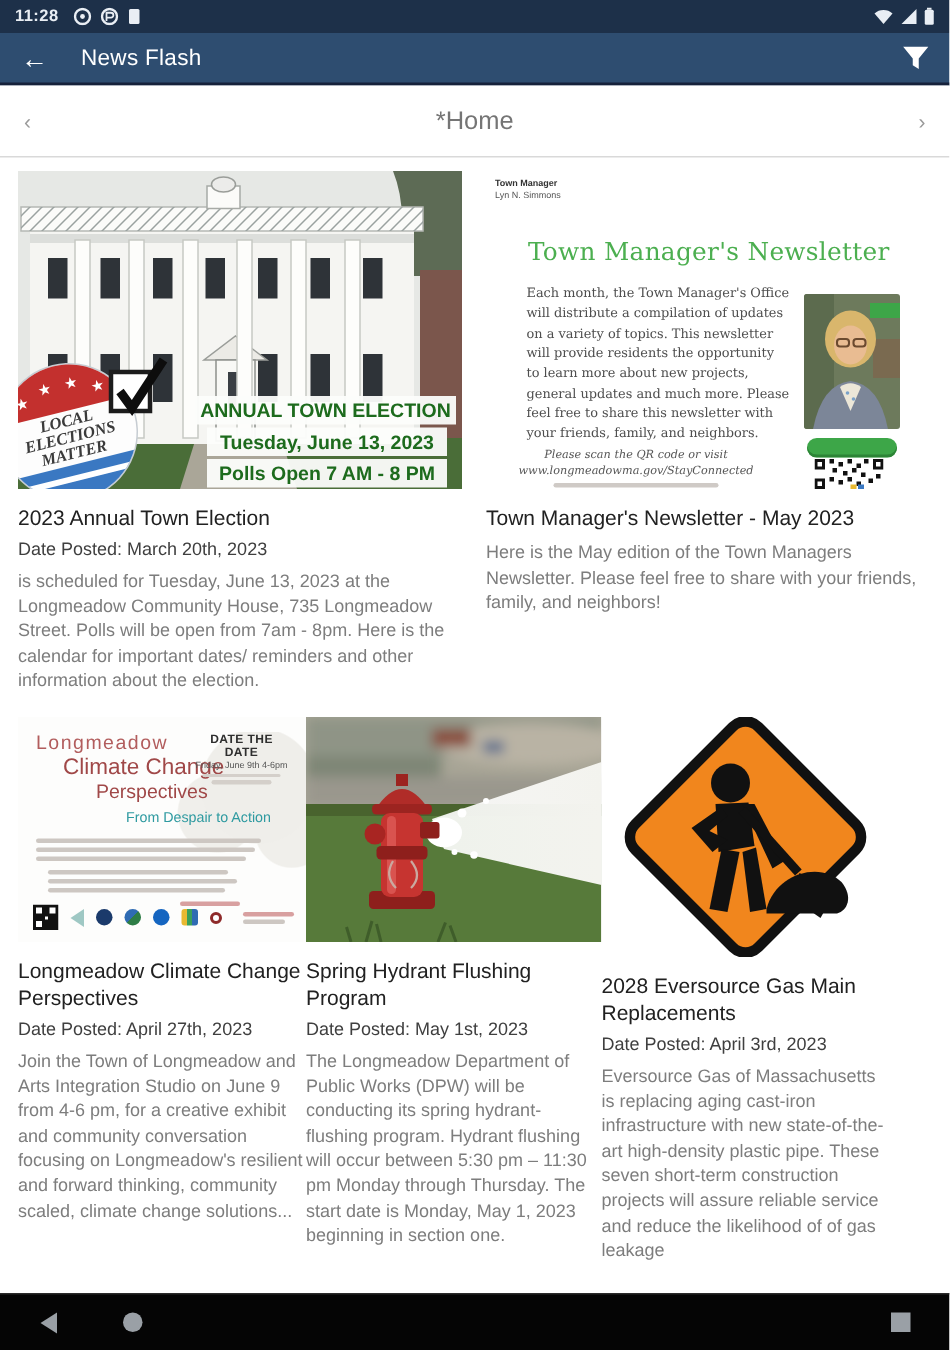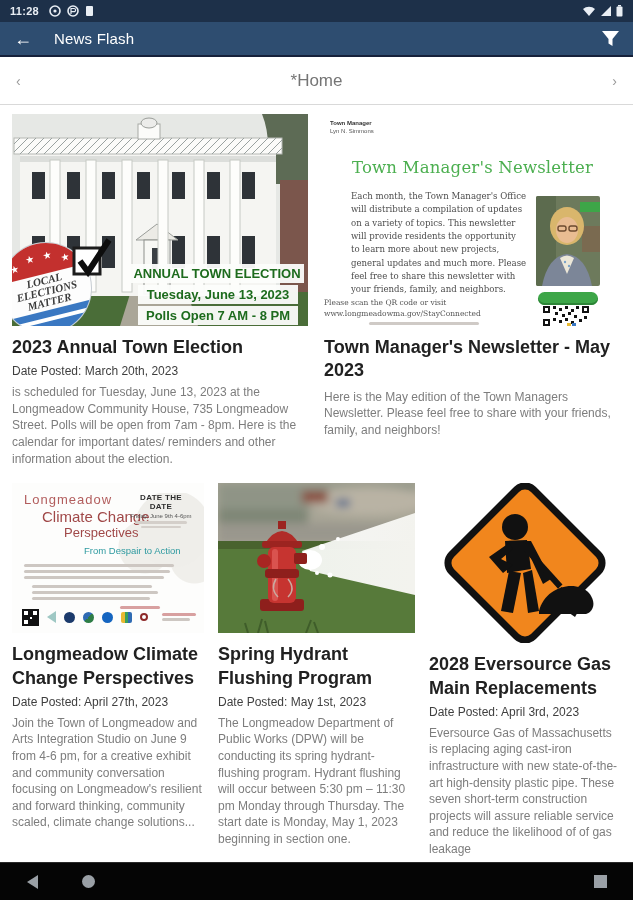--- a/index.html
+++ b/index.html
@@ -21,39 +21,39 @@
 
   
   .pager { height:48px; display:flex; align-items:center; padding:0 16px; border-bottom:1px solid #d9d9d9; background:#fff; }
   .pager-arrow { color:#9a9a9a; font-size:14px; width:20px; cursor:pointer; }
   .pager-title { flex:1; text-align:center; color:#757575; font-size:17px; }
   .pager-arrow.right { text-align:right; }
 
   
   .content { padding:9px 12px 0 12px; }
   .row1 { display:grid; grid-template-columns:296px 297px; column-gap:16px; }
-  .row2 { display:grid; grid-template-columns:192px 197px 192px; column-gap:14px; margin-top:16px; }
-  .post-title { font-size:18px; font-weight:bold; color:#212121; margin-top:10px; line-height:1.3; }
+  .row2 { display:grid; grid-template-columns:192px 197px 192px; margin-top:16px; }
+  .post-title { font-size:14px; font-weight:normal; color:#212121; margin-top:10px; line-height:1.3; }
   .post-date { font-size:12px; color:#3f3f3f; margin-top:5px; }
   .post-body { font-size:12px; color:#7d7d7d; margin-top:6px; line-height:1.38; }
   .card { cursor:pointer; }
 
   .img-frame { width:100%; overflow:hidden; background:#fff; position:relative; }
   .img-frame svg { display:block; }
 
   
   .nl-flyer { height:212px; position:relative; background:#fff; font-family:"DejaVu Serif", serif; }
   .nl-corner { position:absolute; top:6px; left:6px; font-size:6px; line-height:1.3; color:#333; font-weight:bold; font-family:"Liberation Sans",sans-serif; }
   .nl-corner .sub { font-weight:normal; color:#555; }
   .nl-heading { position:absolute; top:44px; left:0; right:0; text-align:center; color:#4caf50; font-size:16.5px; letter-spacing:.2px; }
   .nl-para { position:absolute; top:76px; left:27px; width:176px; font-size:8.6px; line-height:1.55; color:#4e4e4e; }
   .nl-photo { position:absolute; top:82px; left:212px; width:64px; height:90px; border-radius:2px; overflow:hidden; }
   .nl-button { position:absolute; top:178px; left:214px; width:60px; height:13px; background:#3da648; border-radius:7px; box-shadow:inset 0 -2px 0 #2c8436; }
   .nl-qr { position:absolute; top:164px; left:220px; }
-  .nl-footer { position:absolute; top:183px; left:0; width:200px; text-align:left; font-size:7.5px; line-height:1.5; color:#555; }
+  .nl-footer { position:absolute; top:183px; left:0; width:200px; text-align:center; font-size:7.5px; line-height:1.5; color:#555;font-style:italic; }
   .nl-footer .blur-line { height:3px; width:110px; margin:2px auto 0; background:#cfcac6; border-radius:2px; }
 
   
   .cl-flyer { height:150px; position:relative; background:#fdfdfc; overflow:hidden; font-family:"Liberation Sans",sans-serif; }
   .cl-tree { position:absolute; right:-18px; top:10px; width:110px; height:120px; background:
       radial-gradient(circle at 55% 30%, #efeeea 0 38px, transparent 39px),
       radial-gradient(circle at 30% 45%, #f0efeb 0 26px, transparent 27px),
       radial-gradient(circle at 75% 55%, #f0efeb 0 24px, transparent 25px); }
   .cl-l1 { position:absolute; top:9px; left:12px; color:#b25d5d; font-size:13px; letter-spacing:1px; }
   .cl-l2 { position:absolute; top:25px; left:30px; color:#a04848; font-size:15px; }

